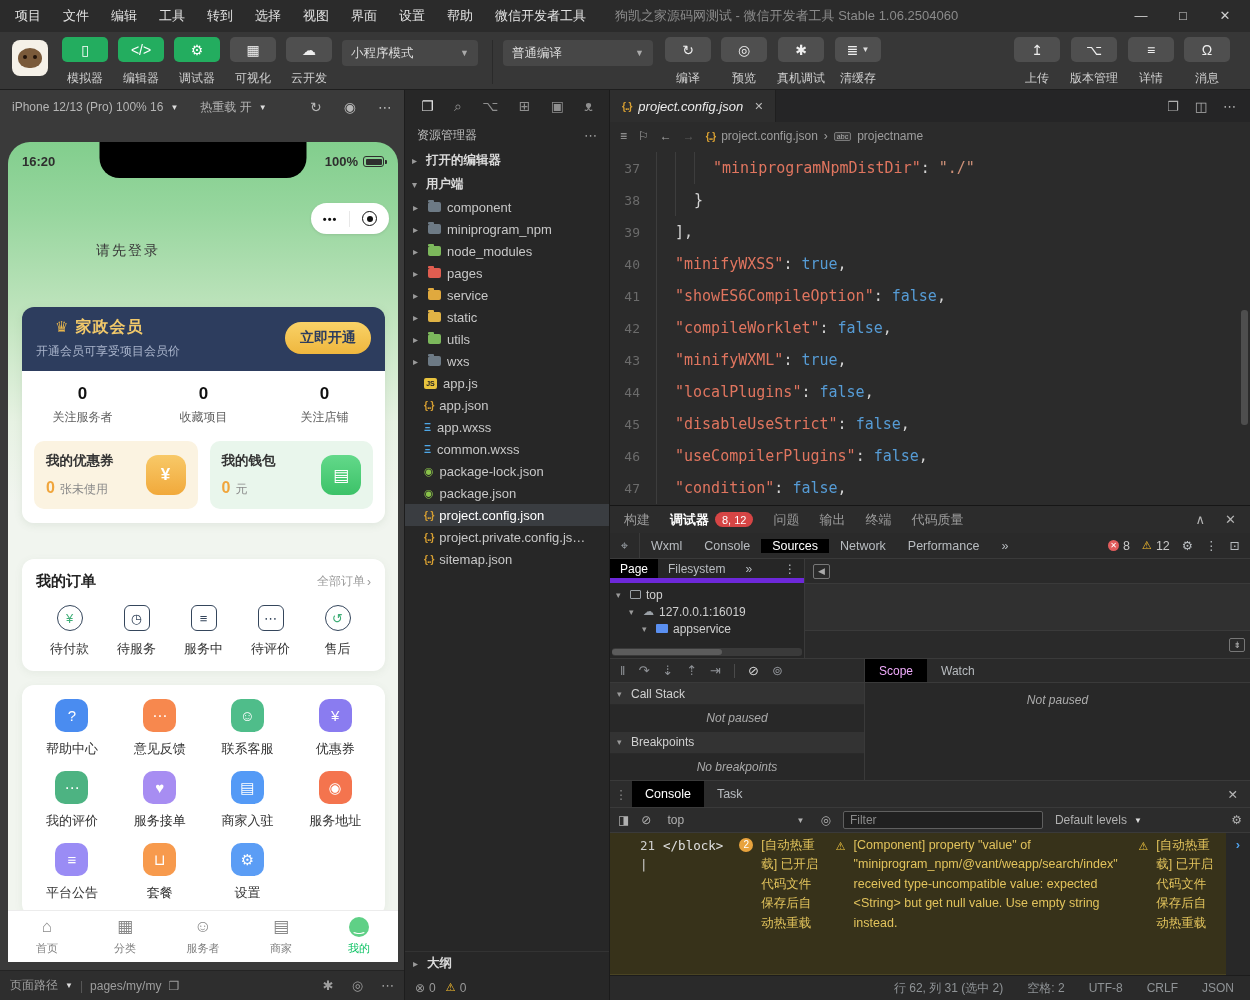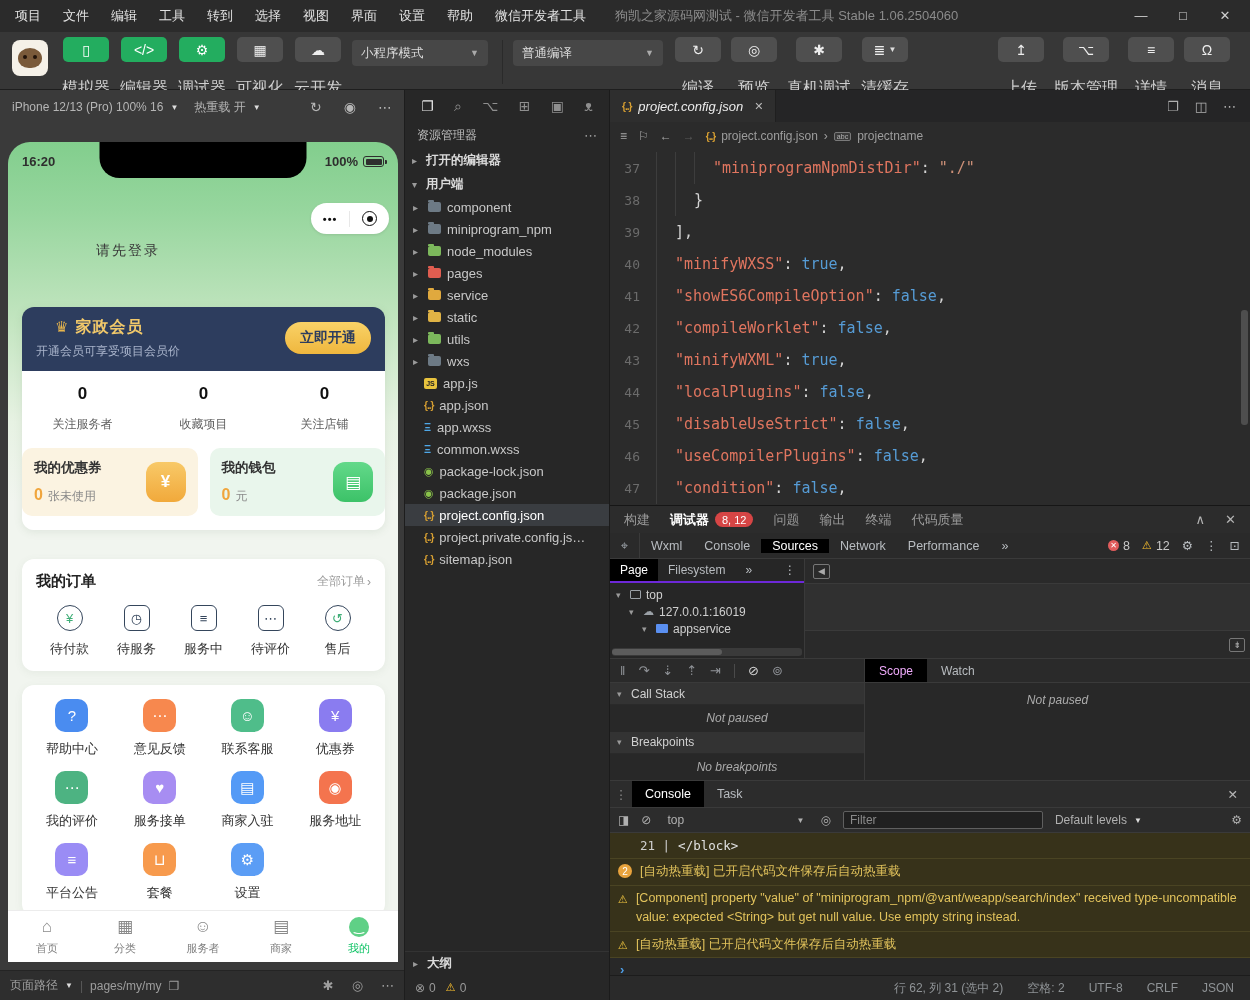--- a/index.html
+++ b/index.html
@@ -16,35 +16,35 @@
 
 
 .toolbar{height:58px;background:#373737;display:flex;align-items:flex-start;padding:5px 10px 0 12px;border-bottom:1px solid #1e1e1e;flex:none}
 .avatar{width:36px;height:36px;border-radius:8px;background:#f5f1e8;margin:3px 14px 0 0;display:flex;align-items:center;justify-content:center;font-size:18px}
 .avatar .dog{width:24px;height:20px;background:#7a5a3a;border-radius:50% 50% 45% 45%;position:relative}
 .avatar .dog::before,.avatar .dog::after{content:'';position:absolute;top:7px;width:4px;height:4px;border-radius:50%;background:#21130a}
 .avatar .dog::before{left:5px}.avatar .dog::after{right:5px}
 .tbtn{display:flex;flex-direction:column;align-items:center;margin-right:10px;cursor:default}
 .tbtn .pill{width:46px;height:25px;border-radius:5px;background:#4f4f4f;display:flex;align-items:center;justify-content:center;font-size:12px;color:#eee;letter-spacing:0}
 .tbtn.active .pill{background:#23ad5f;color:#fff}
-.tbtn .tlabel{font-size:16px;color:#cfcfcf;margin-top:16px;white-space:nowrap}
+.tbtn .tlabel{font-size:12px;color:#cfcfcf;margin-top:8px;white-space:nowrap}
 .tsep{width:1px;height:44px;background:#2a2a2a;margin:3px 10px 0 2px}
 .dd{height:26px;margin-top:3px;background:#474747;border-radius:4px;display:flex;align-items:center;justify-content:space-between;padding:0 9px;font-size:12.5px;color:#ddd;margin-right:12px}
 .dd .caret{font-size:9px;color:#aaa;margin-left:12px}
 .dd.mode{width:136px}.dd.compile{width:150px}
 .t-right{margin-left:auto;display:flex}
 .iconpill{font-size:14px}
 .caret-mini{font-size:8px;margin-left:3px;color:#ddd}
 
 
 .main{flex:1;display:flex;min-height:0}
 
 
 .simpanel{width:405px;flex:none;background:#3a3a3a;display:flex;flex-direction:column;border-right:1px solid #1d1d1d}
-.sim-toolbar{height:34px;display:flex;align-items:center;padding:0 12px;font-size:12px;color:#b5b5b5;gap:6px;flex:none}
+.sim-toolbar{height:34px;display:flex;align-items:center;padding:0 12px;font-size:12px;color:#b5b5b5;gap:12px;flex:none}
 .sim-icons{margin-left:auto;display:flex;gap:22px;font-size:14px;color:#b5b5b5}
 .sim-stage{flex:1;position:relative}
 .phone{position:absolute;left:8px;top:18px;width:390px;height:820px;border-radius:22px 22px 0 0;overflow:hidden;
 background:linear-gradient(180deg,#82ce8d 0px,#97d69e 70px,#c3e5c0 180px,#e7f2e3 280px,#f1f5ef 360px,#f1f5ef 100%)}
 .p-status{position:absolute;top:12px;left:0;right:0;display:flex;justify-content:space-between;align-items:center;padding:0 14px;font-size:13px;color:#2e2e2e;font-weight:600}
 .battwrap{display:flex;align-items:center;gap:5px}
 .batt{width:21px;height:11px;border:1.5px solid #2e2e2e;border-radius:3px;position:relative}
 .batt::before{content:'';position:absolute;inset:1.5px;background:#2e2e2e;border-radius:1px}
 .batt::after{content:'';position:absolute;right:-4px;top:2.5px;width:2px;height:4px;background:#2e2e2e;border-radius:0 1px 1px 0}
 .notch{position:absolute;top:0;left:50%;transform:translateX(-50%);width:207px;height:36px;background:#000;border-radius:0 0 20px 20px}
@@ -58,22 +58,22 @@
 .member-head{background:#2d3d5e;padding:9px 14px 11px;display:flex;justify-content:space-between;align-items:center}
 .mh-left .trow{display:flex;align-items:center;gap:7px}
 .crown{color:#e8b64c;font-size:15px}
 .member-title{color:#f2c96a;font-weight:700;font-size:16px;letter-spacing:1px}
 .member-sub{color:#a9b4cb;font-size:12px;margin-top:5px}
 .member-btn{background:linear-gradient(180deg,#f9d267,#efb73e);color:#2d3d5e;font-weight:700;font-size:14px;padding:7px 15px;border-radius:18px;white-space:nowrap}
 .member-body{background:#fff}
 .stats{display:flex;padding:13px 0 9px}
 .stat{flex:1;text-align:center}
 .stat-v{font-size:17px;font-weight:700;color:#111}
-.stat-l{font-size:12px;color:#5f5f5f;margin-top:12px}
-.assets{display:flex;gap:12px;padding:6px 0 14px}
+.stat-l{font-size:12px;color:#5f5f5f;margin-top:5px}
+.assets{display:flex;gap:12px;padding:6px 12px 14px}
 .asset{flex:1;border-radius:10px;padding:11px 12px;display:flex;justify-content:space-between;align-items:center}
 .asset.a0{background:#fbf3e1}.asset.a1{background:#e9f6ec}
 .asset-title{font-size:13.5px;color:#333;font-weight:600}
 .asset-line{margin-top:9px;font-size:12px;color:#8a8a8a}
 .asset-line b{color:#f0a53c;font-size:16px;font-weight:700;margin-right:5px}
 .asset-icon{width:40px;height:40px;border-radius:12px;display:flex;align-items:center;justify-content:center;color:#fff;font-size:17px;font-weight:700}
 .asset-icon.coupon-icon{background:linear-gradient(180deg,#f8c968,#f1a93b)}
 .asset-icon.wallet-icon{background:linear-gradient(180deg,#63d98a,#3cc268)}
 .orders{position:absolute;top:417px;left:14px;right:13px;background:#fff;border-radius:12px;padding:13px 14px;box-shadow:0 2px 8px rgba(90,120,90,.08)}
 .orders-head{display:flex;justify-content:space-between;align-items:center}
@@ -150,21 +150,21 @@
 .dtabs{height:26px;display:flex;align-items:stretch;background:#2a2a2a;border-bottom:1px solid #3a3a3a;font-size:12.5px;color:#b8bcc0;flex:none}
 .inspect{width:30px;display:flex;align-items:center;justify-content:center;border-right:1px solid #3a3a3a;color:#9aa0a6;font-size:13px}
 .dtab{padding:0 11px;display:flex;align-items:center}
 .dtab.active{background:#000;color:#fff}
 .dtabs-right{margin-left:auto;display:flex;align-items:center;gap:12px;padding-right:10px}
 .errdot{width:11px;height:11px;border-radius:50%;background:#e05c5c;color:#fff;font-size:8px;display:flex;align-items:center;justify-content:center}
 .warnicon{color:#fbc02d;font-size:11px}
 .cnt{display:flex;align-items:center;gap:4px;color:#c8c8c8}
 .srcarea{height:100px;display:flex;border-bottom:1px solid #3a3a3a;flex:none}
 .src-left{width:195px;flex:none;border-right:1px solid #3a3a3a;display:flex;flex-direction:column}
-.src-subtabs{height:24px;display:flex;align-items:stretch;font-size:12px;color:#b8bcc0;border-bottom:2px solid #6d28d9;flex:none}
+.src-subtabs{height:24px;display:flex;align-items:stretch;font-size:12px;color:#b8bcc0;border-bottom:5px solid #6d28d9;flex:none}
 .stab{padding:0 10px;display:flex;align-items:center}
 .stab.active{background:#000;color:#fff}
 .src-subtabs .more2{margin-left:auto;padding-right:8px;display:flex;align-items:center}
 .src-tree{flex:1;font-size:12px;color:#cfcfcf;padding-top:3px}
 .srow{height:17px;display:flex;align-items:center;gap:5px;white-space:nowrap}
 .sarr{font-size:9px;color:#9a9a9a;width:9px}
 .frameicon{width:11px;height:9px;border:1px solid #9aa0a6;border-radius:1px}
 .cloudg{color:#9aa0a6;font-size:11px}
 .bluefolder{width:12px;height:9px;background:#5a8ff0;border-radius:1px}
 .hscroll{height:8px;margin:2px 2px;background:#3a3a3a;border-radius:3px;position:relative}
@@ -190,21 +190,21 @@
 .con-head .drag{width:22px;display:flex;align-items:center;justify-content:center;color:#8a8a8a}
 .ctab{padding:0 13px;display:flex;align-items:center}
 .ctab.active{background:#000;color:#fff}
 .con-head .close2{margin-left:auto;padding-right:12px;display:flex;align-items:center;color:#b5b5b5}
 .con-toolbar{height:26px;display:flex;align-items:center;gap:12px;padding:0 8px;background:#2c2c2c;border-top:1px solid #3a3a3a;border-bottom:1px solid #3a3a3a;font-size:12px;color:#b0b0b0;flex:none}
 .ctx{width:145px;display:flex;justify-content:space-between;align-items:center;padding:0 4px}
 .ctx .caret{font-size:8px}
 .filter{width:200px;height:18px;background:#202020;border:1px solid #5f5f5f;color:#ddd;font-size:12px;padding:0 6px;border-radius:2px;font-family:inherit}
 .filter::placeholder{color:#8a8a8a}
 .con-gear{margin-left:auto}
-.con-msgs{flex:1;background:#84cc16;overflow:hidden;font-size:12.5px;display:flex;flex-direction:column}
+.con-msgs{flex:1;background:#84cc16;overflow:hidden;font-size:12.5px;display:flex;flex-direction:row}
 .crow{background:#37321a;border-bottom:1px solid #4a4423;padding:3px 8px;display:flex;gap:8px;align-items:flex-start;color:#e2c35c;line-height:1.55}
 .crow.codeR{font-family:"DejaVu Sans Mono","Liberation Mono",monospace;color:#e0e0e0}
 .crow .cln{color:#cfcfcf;margin-left:22px}
 .crow .ctext2{}
 .cbadge{min-width:14px;height:14px;border-radius:8px;background:#e8a33d;color:#fff;font-size:10px;display:flex;align-items:center;justify-content:center;margin-top:2px;flex:none;padding:0 2px}
 .cwarn{color:#f0c53f;font-size:11px;margin-top:2px;flex:none}
 .promptrow{background:#282828;padding:4px 10px;color:#4f9fe8;font-weight:700;font-size:13px}
 .statusbar{height:25px;background:#2a2a2a;border-top:1px solid #1c1c1c;display:flex;align-items:center;justify-content:flex-end;gap:24px;padding:0 16px;font-size:12px;color:#8f9396;flex:none}
 </style>
 </head>

